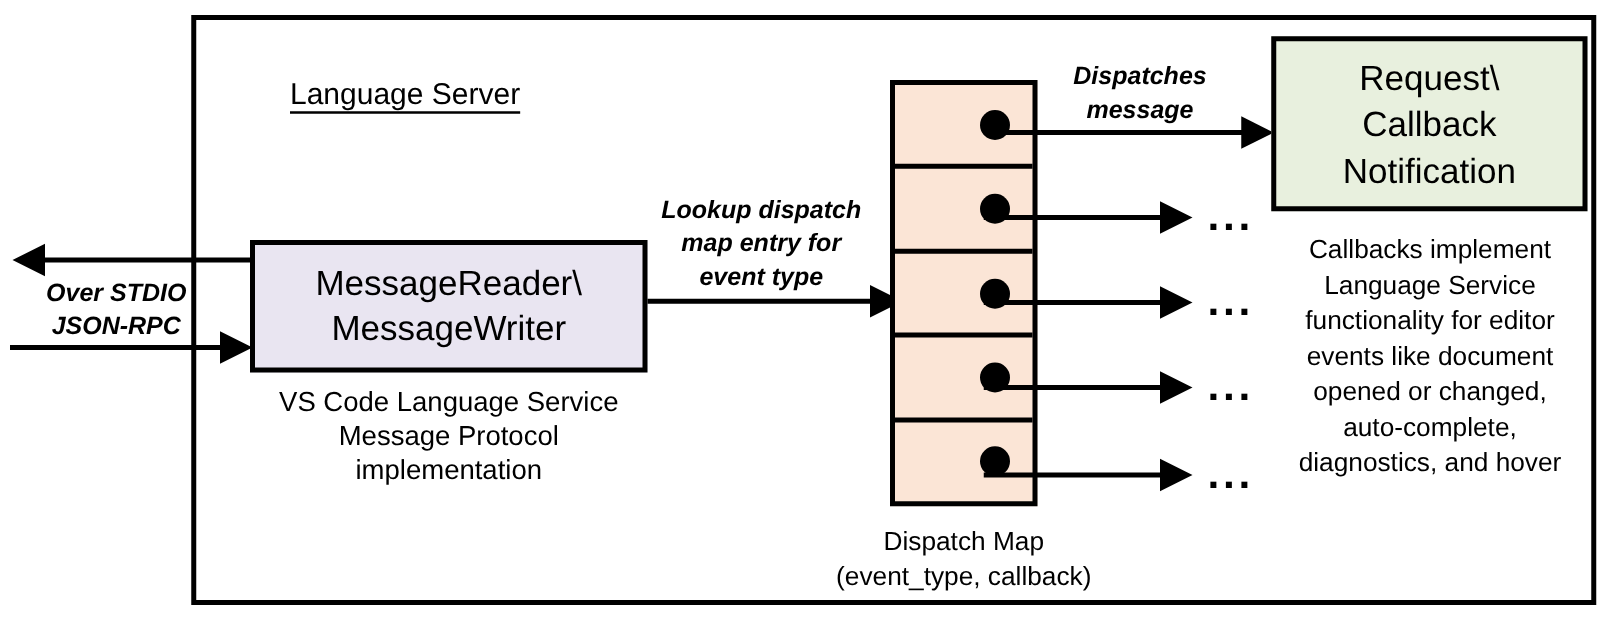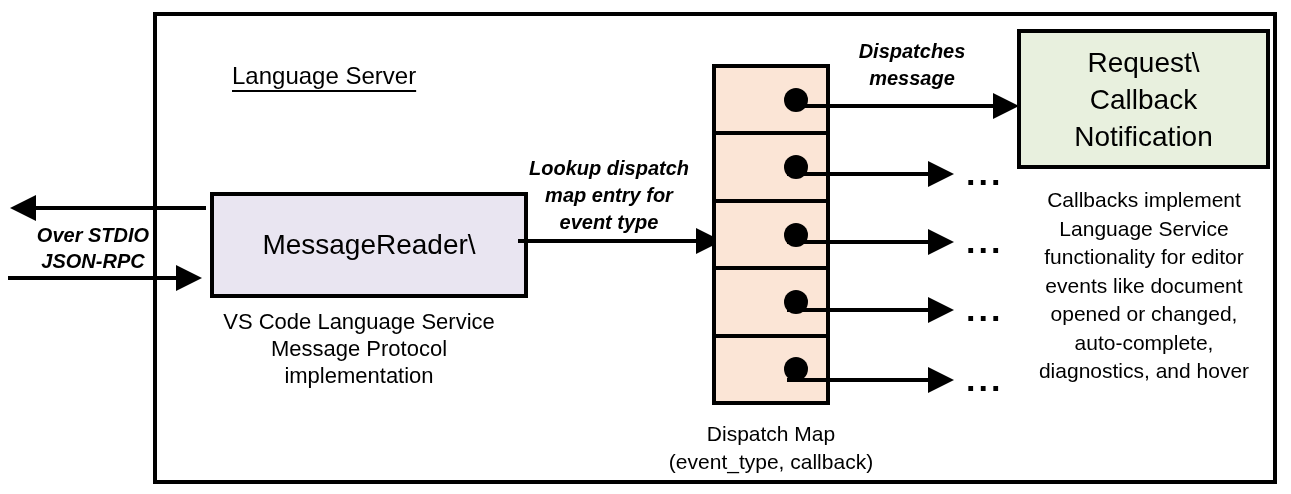--- a/index.html
+++ b/index.html
@@ -65,21 +65,21 @@
     width: 150px;
     font-style: italic;
     font-size: 20px;
     line-height: 26px;
     text-align: center;
     font-weight: 600;
   }
 
   
   #reader-box {
-    left: 210px;
+    left: 200px;
     top: 192px;
     width: 318px;
     height: 106px;
     background: #E9E5F1;
     border: 4px solid #000000;
     box-sizing: border-box;
     display: flex;
     align-items: center;
     justify-content: center;
   }
@@ -143,21 +143,21 @@
     top: 420px;
     width: 212px;
     font-size: 21px;
     line-height: 28px;
     text-align: center;
   }
 
   
   #dispatch-msg-label {
     left: 838px;
-    top: 38px;
+    top: 48px;
     width: 148px;
     font-style: italic;
     font-weight: 600;
     font-size: 20px;
     line-height: 27px;
     text-align: center;
   }
 
   
   #callback-box {
@@ -208,20 +208,21 @@
   <div class="abs arrow-right" style="left:176px; top:265px;"></div>
 
   <div class="abs" id="rpc-label">
     <div>Over STDIO</div>
     <div>JSON-RPC</div>
   </div>
 
   <div class="abs" id="reader-box">
     <div class="box-text">
       <div>MessageReader\</div>
+      <div>MessageWriter</div>
     </div>
   </div>
   <div class="abs" id="reader-caption">
     <div>VS Code Language Service</div>
     <div>Message Protocol implementation</div>
   </div>
 
   <div class="abs hline" style="left:518px; top:239px; width:182px;"></div>
   <div class="abs arrow-right" style="left:696px; top:228px;"></div>
   <div class="abs" id="lookup-label">

